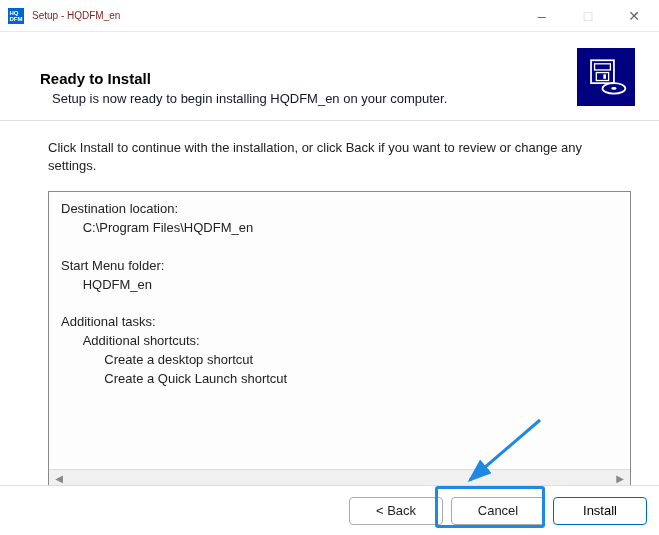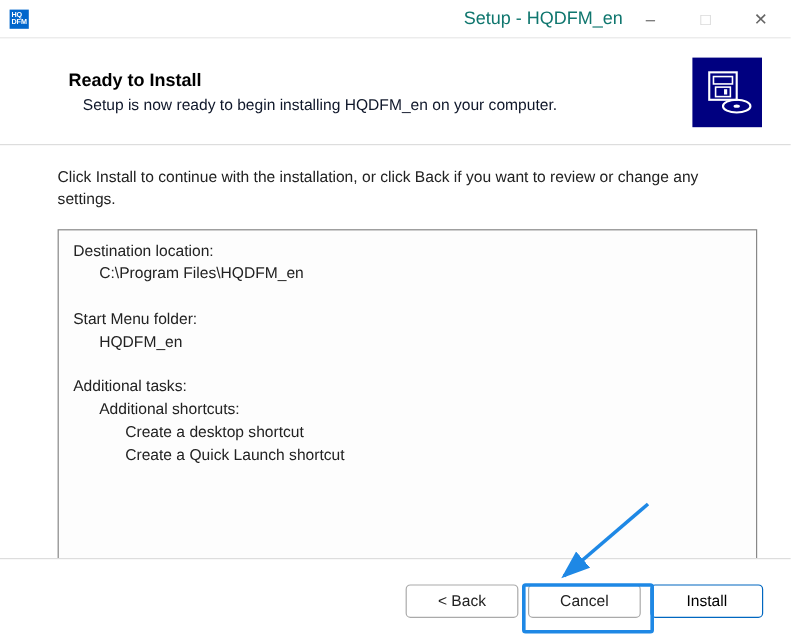--- a/index.html
+++ b/index.html
@@ -33,23 +33,22 @@
       font-weight: bold;
       display: flex;
       align-items: center;
       justify-content: center;
       line-height: 1;
       flex-direction: column;
       margin-right: 8px;
     }
     .titlebar-title {
       flex: 1;
-      color: #0f766e;
-      font-size: 15px;
-      text-align: right;
+      color: #7f1d1d;
+      font-size: 10px;
     }
     .titlebar-controls {
       display: flex;
       height: 100%;
     }
     .titlebar-btn {
       width: 46px;
       height: 100%;
       display: flex;
       align-items: center;
@@ -58,23 +57,22 @@
       font-size: 14px;
       font-family: "Segoe UI Symbol", sans-serif;
       cursor: pointer;
     }
     .titlebar-btn.maximize {
       color: #ccc;
     }
     .header-area {
       padding: 16px 24px 14px 40px;
       display: flex;
-      align-items: center;
+      align-items: flex-end;
       gap: 16px;
-      margin-left: 17px;
     }
     .header-text {
       flex: 1;
     }
     .header-title {
       font-size: 15px;
       font-weight: 700;
       color: #000;
       margin-bottom: 4px;
     }
@@ -138,26 +136,26 @@
       color: #888;
       font-size: 10px;
       width: 16px;
       text-align: center;
     }
     .button-bar {
       position: absolute;
       bottom: 0;
       left: 0;
       right: 0;
-      height: 70px;
+      height: 50px;
       border-top: 1px solid #ddd;
       display: flex;
       align-items: center;
       justify-content: flex-end;
-      padding: 0 23px;
+      padding: 0 12px;
       gap: 8px;
       background: #fff;
     }
     .btn {
       min-width: 94px;
       height: 28px;
       border: 1px solid #aaa;
       background: #fff;
       border-radius: 4px;
       font-size: 13px;

